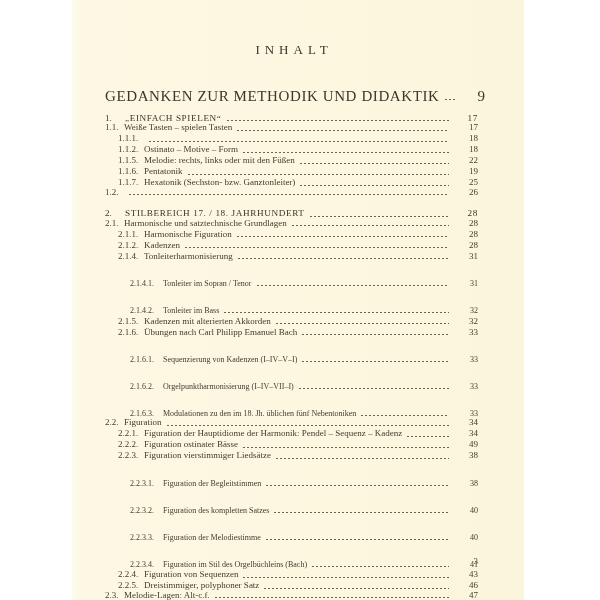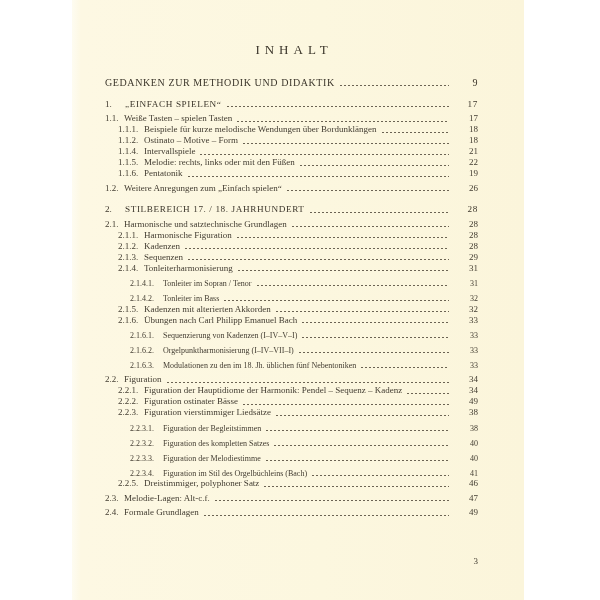--- a/index.html
+++ b/index.html
@@ -17,21 +17,21 @@
     color: #423c31;
     padding: 42px 46px 0 33px;
   }
   .toc-title {
     text-align: center;
     font-size: 13px;
     font-weight: normal;
     letter-spacing: 5px;
     text-indent: 5px;
     color: #3c362b;
-    margin-bottom: 20px;
+    margin-bottom: 34px;
   }
   .toc { width: 100%; }
   .toc-row {
     display: flex;
     align-items: baseline;
     font-size: 9px;
     line-height: 9.5px;
     white-space: nowrap;
   }
   .toc-row .num {
@@ -48,28 +48,28 @@
     background-size: 4px 3px;
     background-repeat: repeat-x;
     min-width: 12px;
   }
   .toc-row .pagenum {
     flex: 0 0 auto;
     width: 26px;
     text-align: right;
   }
   
-  .l0 { margin-top: 0; letter-spacing: 0.6px; color: #3c362b; font-size: 10px; }
+  .l0 { margin-top: 0; letter-spacing: 0.6px; color: #3c362b; font-size: 15px; }
   .l1 { margin-top: 12px; letter-spacing: 0.6px; color: #3c362b; font-size: 9.2px; }
   .l1 .num { width: 20px; letter-spacing: 0; }
-  .l2 { margin-top: 5px; }
+  .l2 { }
   .l2 .num { width: 19px; }
   .l3 { margin-top: 1.5px; padding-left: 13px; }
   .l3 .num { width: 26px; }
-  .l4 { margin-top: 6px; padding-left: 25px; font-size: 8px; line-height: 9px; }
+  .l4 { margin-top: 18px; padding-left: 25px; font-size: 8px; line-height: 9px; }
   .l4 .num { width: 33px; }
   .footer-num {
     position: absolute;
     right: 46px;
     top: 556px;
     font-size: 9px;
     color: #423c31;
   }
 </style>
 </head>
@@ -94,58 +94,56 @@
 
   <div class="toc-row l2">
     <span class="num">1.1.</span>
     <span class="label">Weiße Tasten – spielen Tasten</span>
     <span class="leader"></span>
     <span class="pagenum">17</span>
   </div>
 
   <div class="toc-row l3">
     <span class="num">1.1.1.</span>
-    <span class="label">Beispiele für kurze melodische Wendungen über Bordunklängen</span>
     <span class="leader"></span>
     <span class="pagenum">18</span>
   </div>
 
   <div class="toc-row l3">
     <span class="num">1.1.2.</span>
     <span class="label">Ostinato – Motive – Form</span>
     <span class="leader"></span>
     <span class="pagenum">18</span>
   </div>
 
 
-  <div class="toc-row l3">
-    <span class="num">1.1.4.</span>
-    <span class="label">Intervallspiele</span>
-    <span class="leader"></span>
-    <span class="pagenum">21</span>
-  </div>
 
   <div class="toc-row l3">
     <span class="num">1.1.5.</span>
     <span class="label">Melodie: rechts, links oder mit den Füßen</span>
     <span class="leader"></span>
     <span class="pagenum">22</span>
   </div>
 
   <div class="toc-row l3">
     <span class="num">1.1.6.</span>
     <span class="label">Pentatonik</span>
     <span class="leader"></span>
     <span class="pagenum">19</span>
   </div>
 
+  <div class="toc-row l3">
+    <span class="num">1.1.7.</span>
+    <span class="label">Hexatonik (Sechston- bzw. Ganztonleiter)</span>
+    <span class="leader"></span>
+    <span class="pagenum">25</span>
+  </div>
 
   <div class="toc-row l2">
     <span class="num">1.2.</span>
-    <span class="label">Weitere Anregungen zum „Einfach spielen“</span>
     <span class="leader"></span>
     <span class="pagenum">26</span>
   </div>
 
   <div class="toc-row l1">
     <span class="num">2.</span>
     <span class="label">STILBEREICH 17. / 18. JAHRHUNDERT</span>
     <span class="leader"></span>
     <span class="pagenum">28</span>
   </div>
@@ -164,26 +162,20 @@
     <span class="pagenum">28</span>
   </div>
 
   <div class="toc-row l3">
     <span class="num">2.1.2.</span>
     <span class="label">Kadenzen</span>
     <span class="leader"></span>
     <span class="pagenum">28</span>
   </div>
 
-  <div class="toc-row l3">
-    <span class="num">2.1.3.</span>
-    <span class="label">Sequenzen</span>
-    <span class="leader"></span>
-    <span class="pagenum">29</span>
-  </div>
 
   <div class="toc-row l3">
     <span class="num">2.1.4.</span>
     <span class="label">Tonleiterharmonisierung</span>
     <span class="leader"></span>
     <span class="pagenum">31</span>
   </div>
 
   <div class="toc-row l4">
     <span class="num">2.1.4.1.</span>
@@ -283,20 +275,26 @@
     <span class="pagenum">40</span>
   </div>
 
   <div class="toc-row l4">
     <span class="num">2.2.3.4.</span>
     <span class="label">Figuration im Stil des Orgelbüchleins (Bach)</span>
     <span class="leader"></span>
     <span class="pagenum">41</span>
   </div>
 
+  <div class="toc-row l3">
+    <span class="num">2.2.4.</span>
+    <span class="label">Figuration von Sequenzen</span>
+    <span class="leader"></span>
+    <span class="pagenum">43</span>
+  </div>
 
   <div class="toc-row l3">
     <span class="num">2.2.5.</span>
     <span class="label">Dreistimmiger, polyphoner Satz</span>
     <span class="leader"></span>
     <span class="pagenum">46</span>
   </div>
 
   <div class="toc-row l2">
     <span class="num">2.3.</span>

